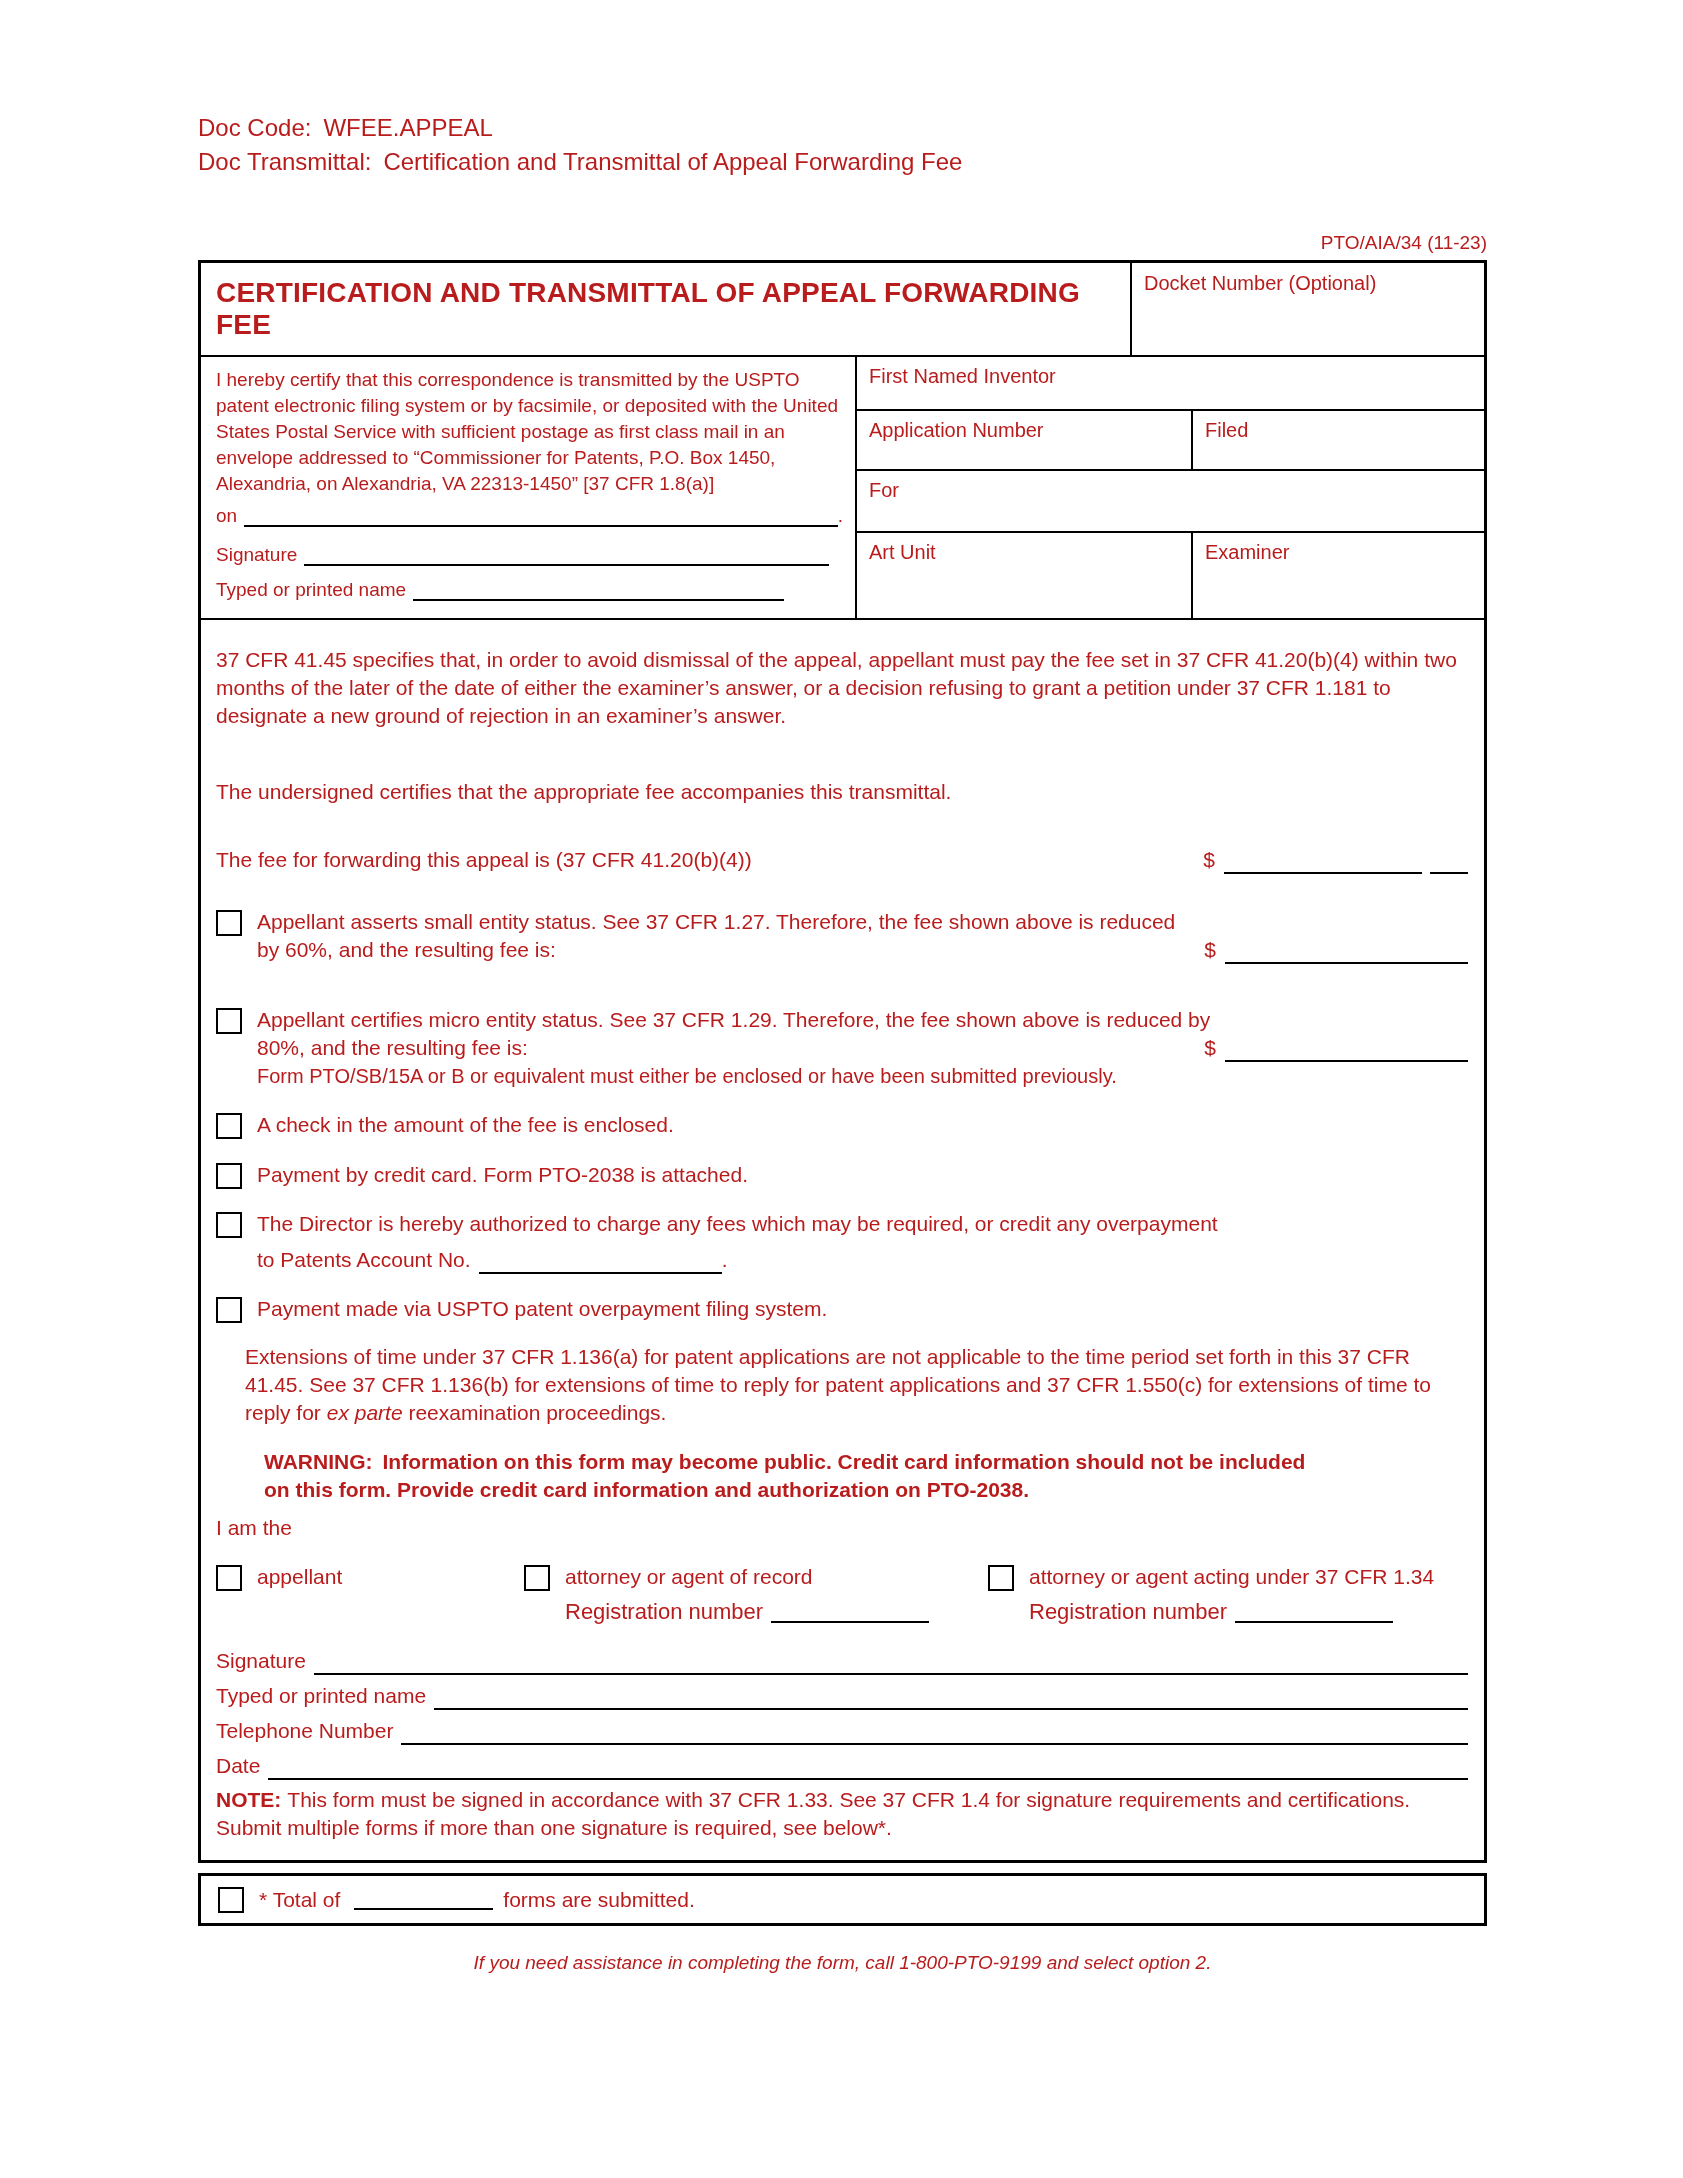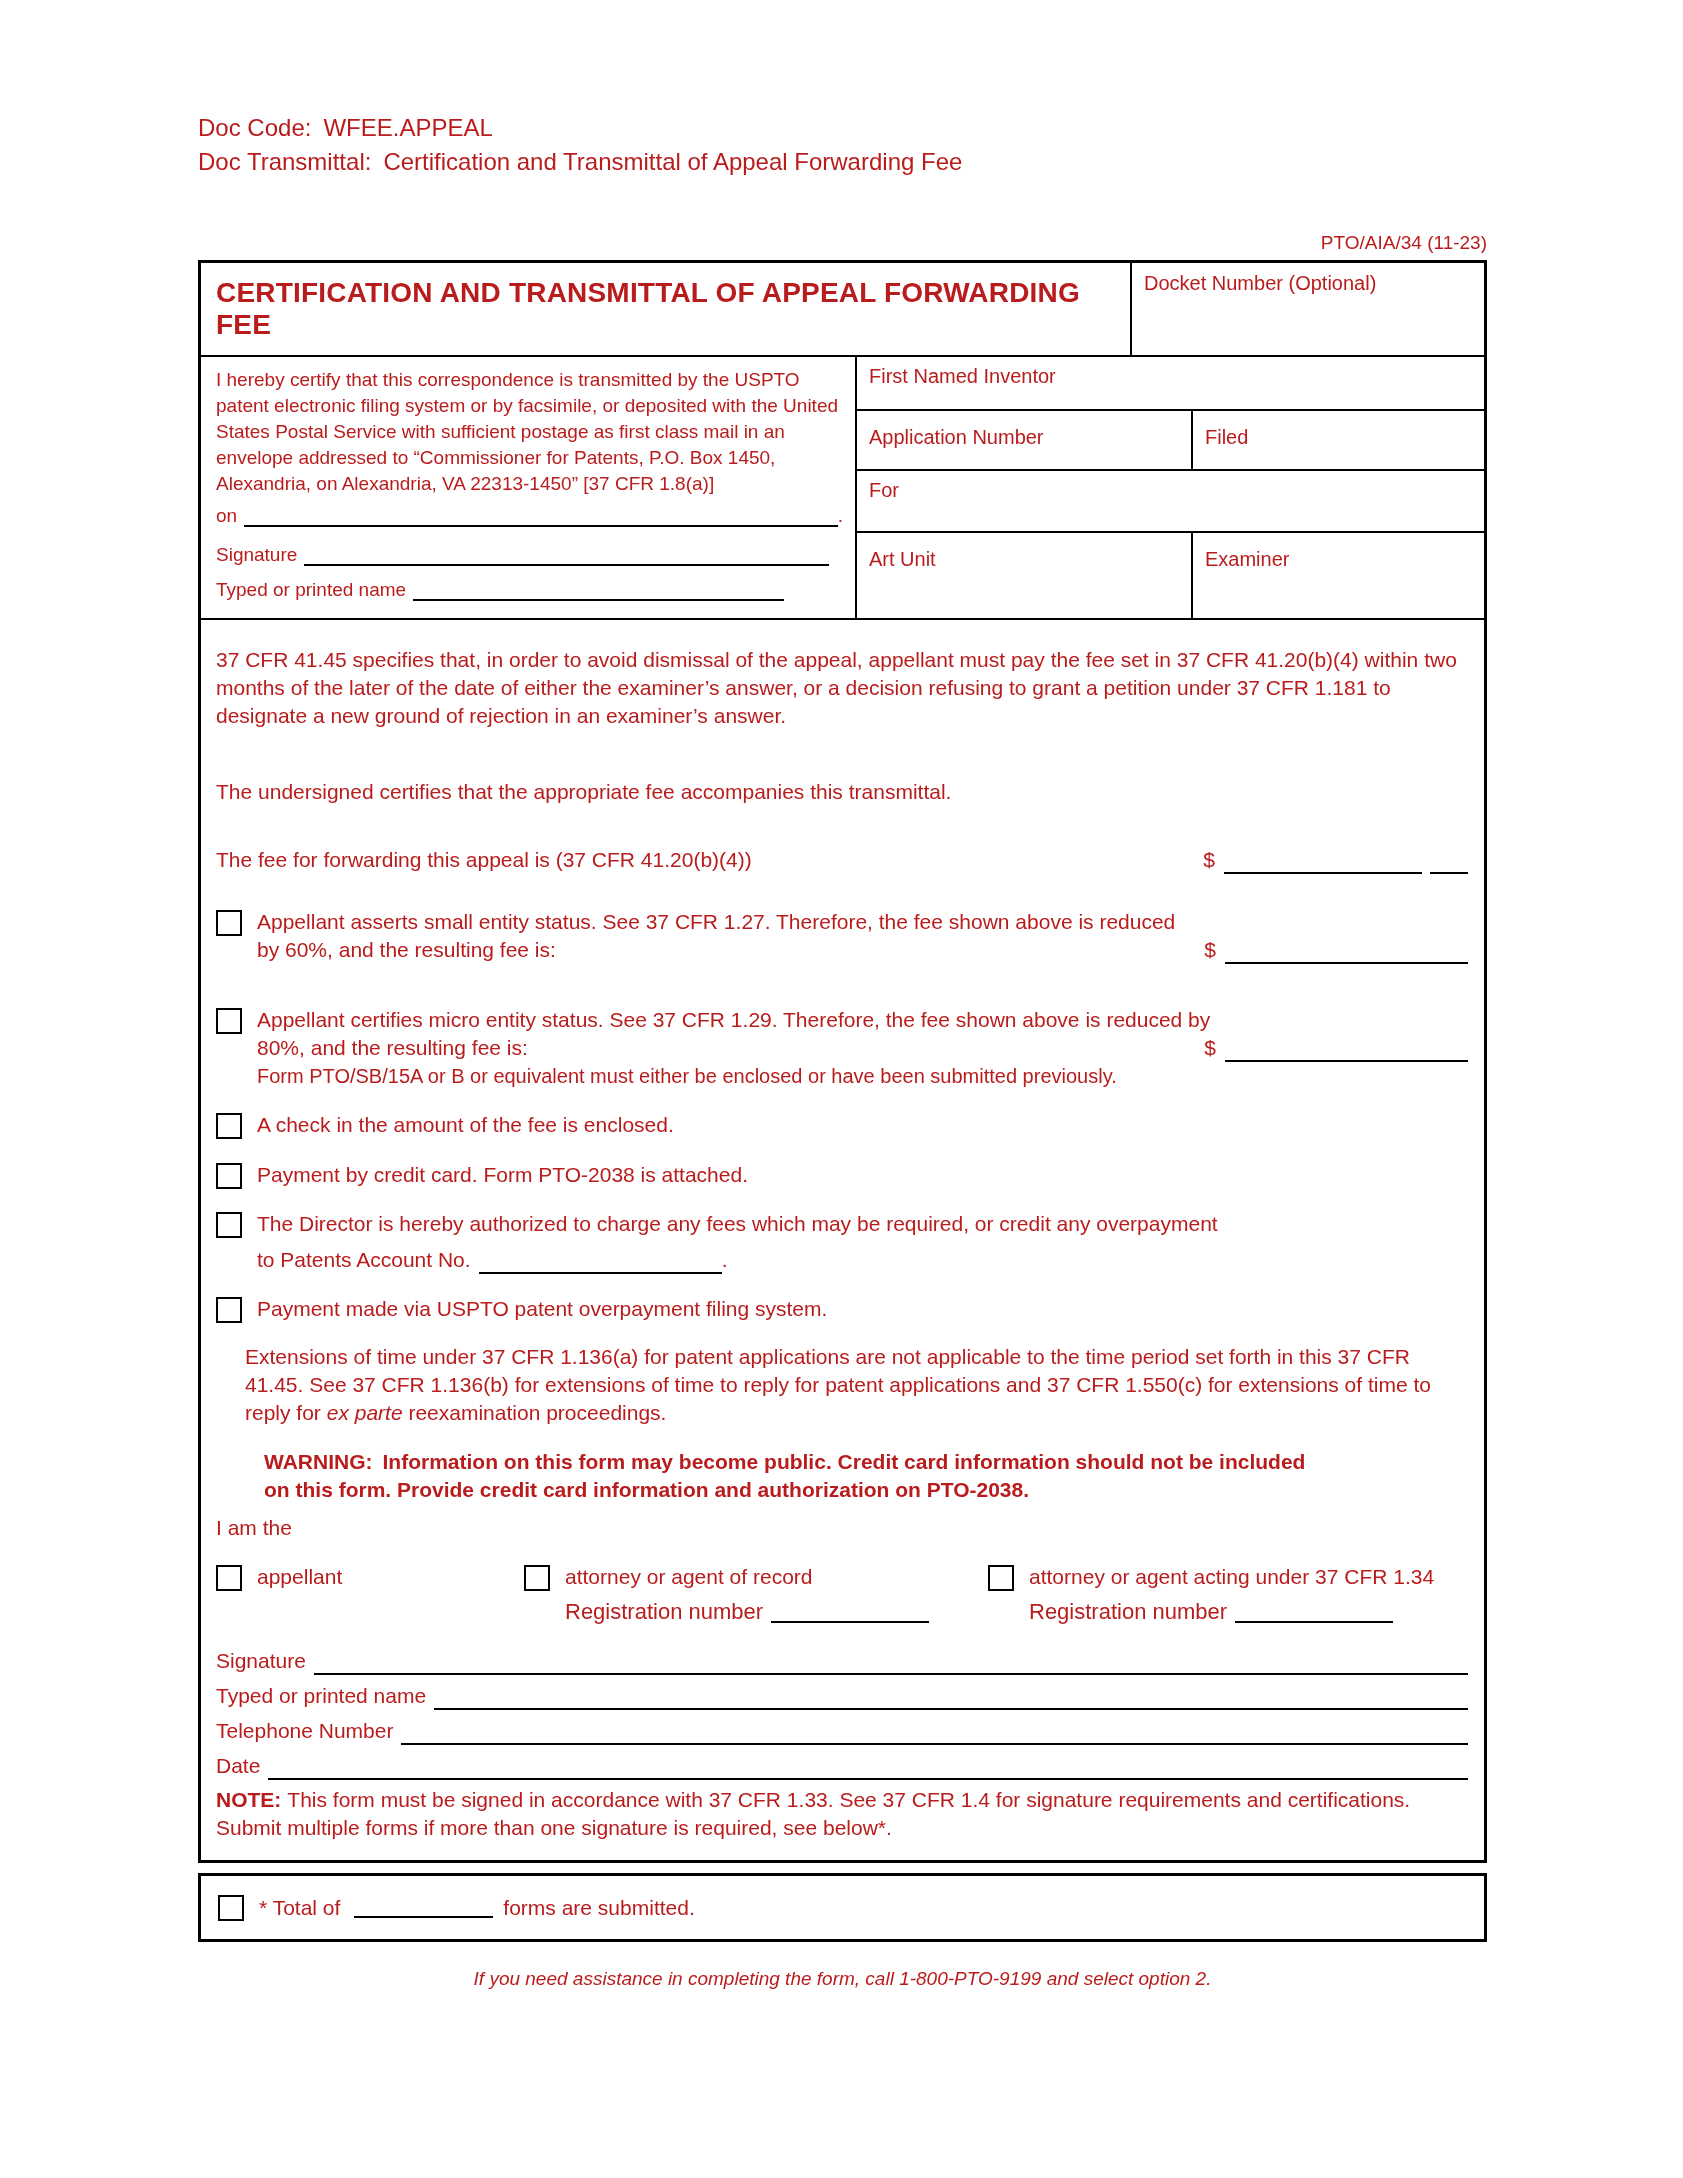--- a/index.html
+++ b/index.html
@@ -29,21 +29,21 @@
   .uline { display:inline-block; border-bottom:2px solid #000; height:21px; }
   .grow { flex:1; margin-left:7px; }
 
   .bib-col { flex:1; display:flex; flex-direction:column; font-size:20px; }
   .bib-row { border-bottom:2px solid #000; padding:8px 12px; }
   .bib-row.fni { height:54px; }
   .bib-row.two { display:flex; padding:0; }
   .bib-row.r2 { height:60px; }
   .bib-row.forr { height:62px; }
   .bib-row.r4 { flex:1; border-bottom:none; }
-  .bib-cell { padding:15px 12px; }
+  .bib-cell { padding:8px 12px; }
   .bib-cell.left { width:334px; }
   .bib-cell.right { flex:1; border-left:2px solid #000; }
 
   .main-body { padding:26px 16px 18px 15px; font-size:21px; line-height:28px; }
   .mb-p1 { margin-bottom:48px; }
   .mb-p2 { margin-bottom:40px; }
 
   .fee-row { display:flex; align-items:flex-end; margin-bottom:34px; }
   .dollar-group { display:flex; align-items:flex-end; margin-left:auto; }
   .dollar-group .dollar { margin-right:9px; }
@@ -74,21 +74,21 @@
   .signer-col.c3 { flex:1; }
   .reg-line { font-size:22px; line-height:22px; margin:10px 0 0 41px; display:flex; align-items:flex-end; }
   .reg-line .uline { width:158px; height:18px; margin-left:8px; }
 
   .sig-line { display:flex; align-items:flex-end; margin-top:7px; }
   .sig-line .uline { flex:1; margin-left:8px; height:22px; }
 
   .note-p { margin-top:6px; }
   .note-p b { margin-right:6px; }
 
-  .total-box { border:3px solid #000; margin-top:10px; height:69px; display:flex; align-items:center; padding:0 17px; font-size:21px; }
+  .total-box { border:3px solid #000; margin-top:10px; height:53px; display:flex; align-items:center; padding:0 17px; font-size:21px; }
   .total-box .cb { margin:0 15px 0 0; }
   .total-box .uline { width:139px; height:20px; margin:0 10px; }
   .total-box .t-pre { margin-right:4px; }
 
   .footer { text-align:center; font-style:italic; font-size:19px; margin-top:26px; }
 </style>
 </head>
 <body>
 
 <div class="sheet">

